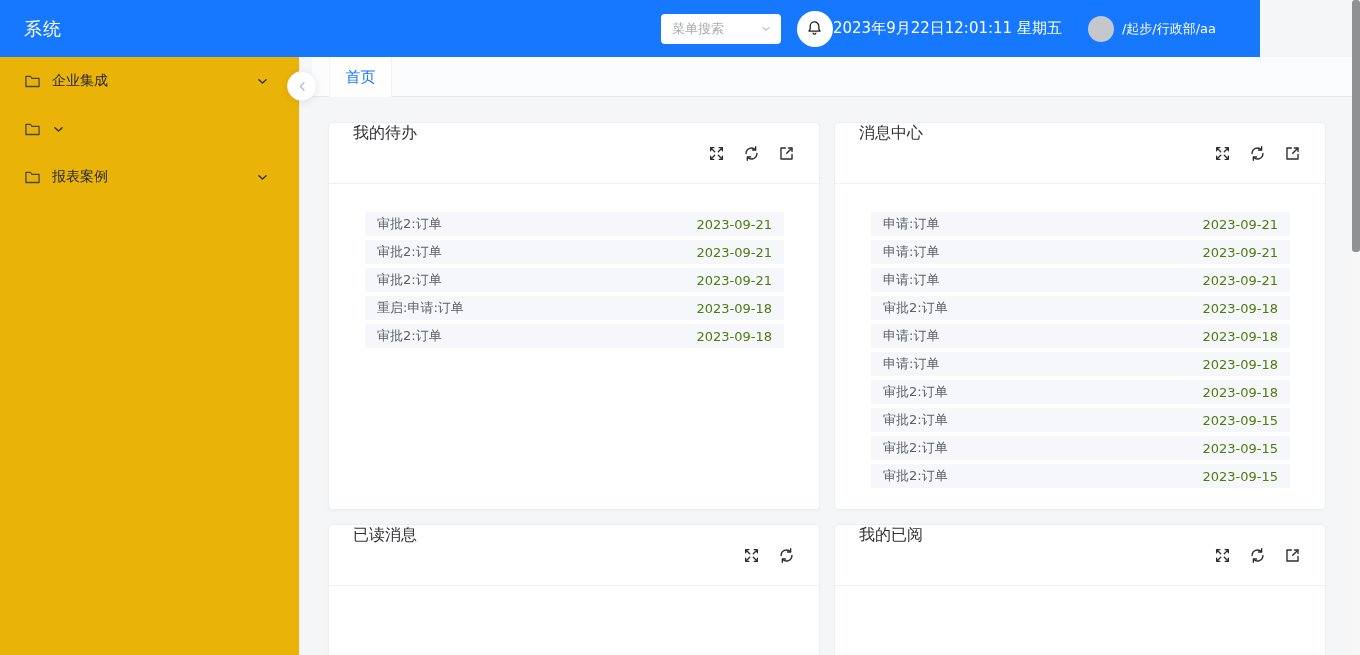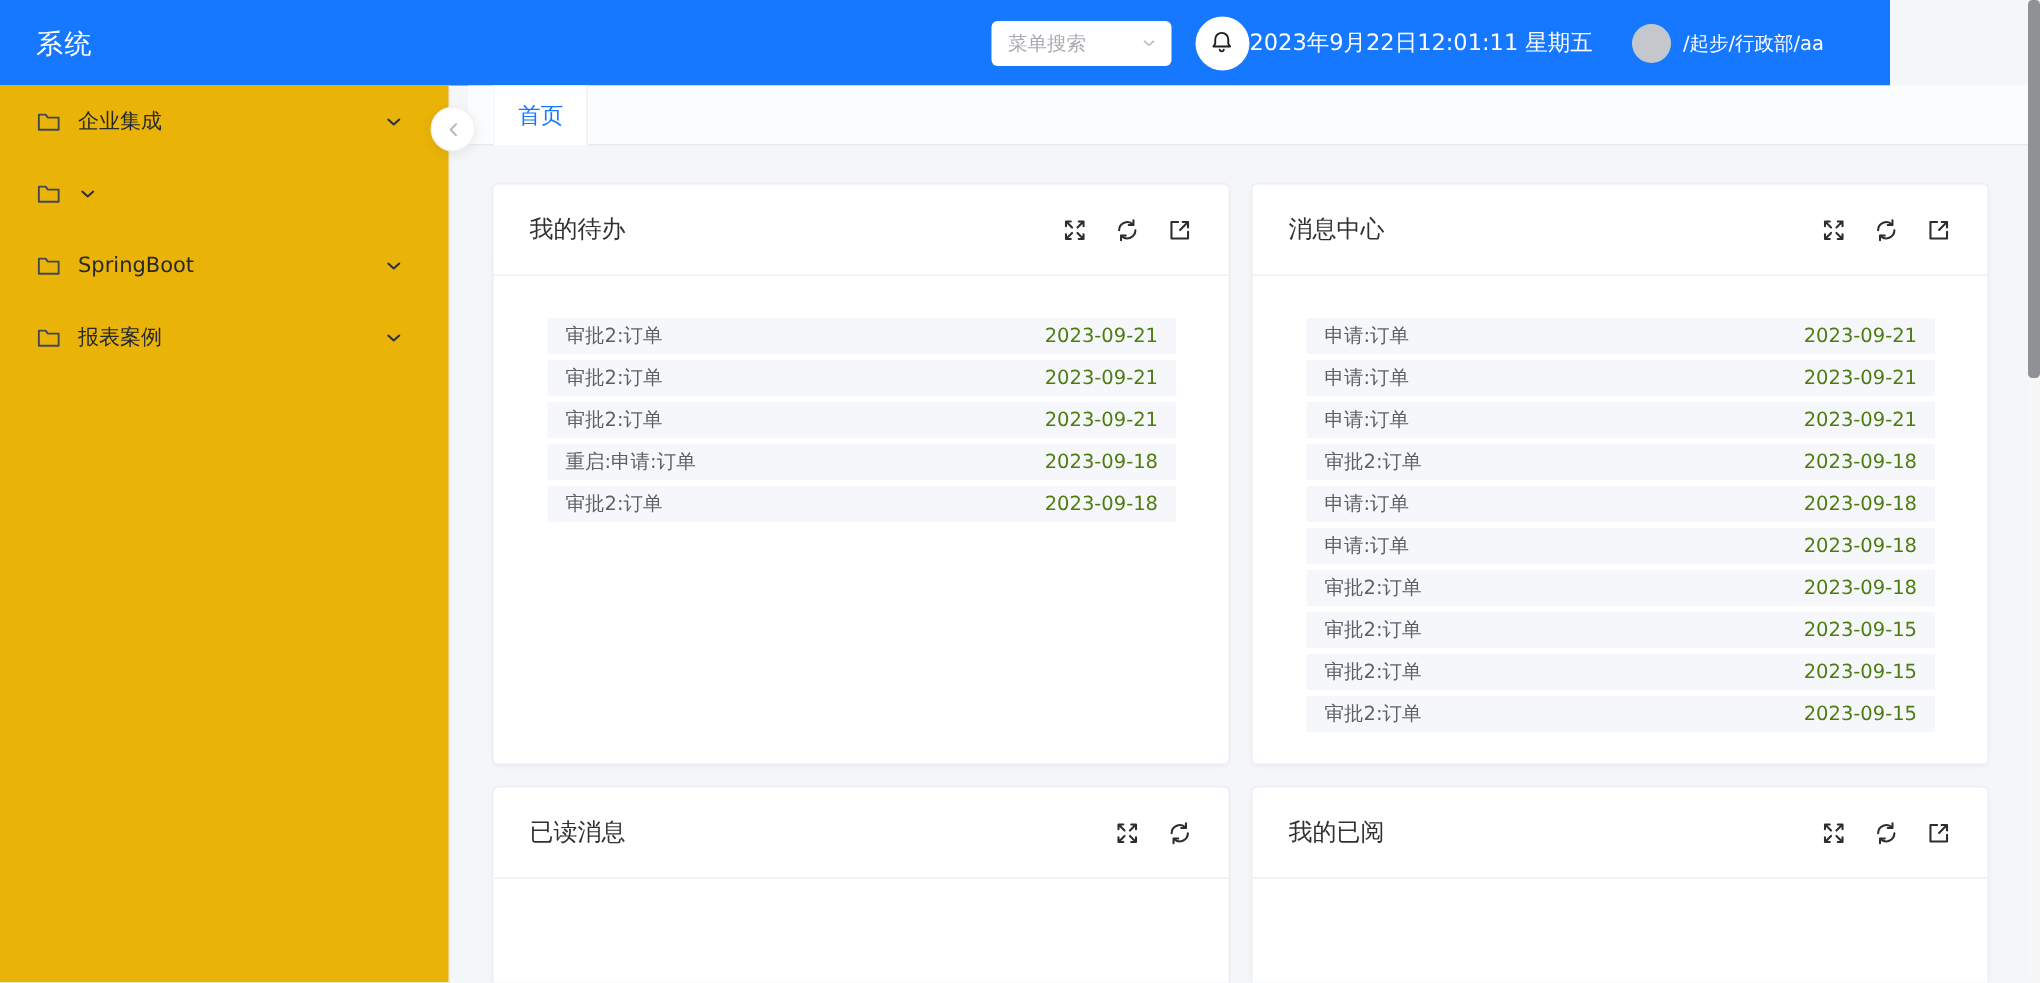--- a/index.html
+++ b/index.html
@@ -73,21 +73,21 @@
     position:absolute; left:300px; top:97px; right:8px; bottom:0;
     padding:25px 22px 0 28px; overflow:hidden;
   }
   .grid { display:grid; grid-template-columns:492px 492px; gap:14px; }
   .card {
     width:492px; height:388px; background:#fff;
     border:1px solid #ebeef5; border-radius:4px;
     box-shadow:0 1px 3px rgba(0,0,0,.03); overflow:hidden;
   }
   .card-header {
-    height:61px; display:flex; align-items:center;
+    height:61px; display:flex; 
     padding:0 24px; border-bottom:1px solid #eef0f3;
   }
   .card-title { font-size:16px; color:#303133; font-weight:400; }
   .card-actions { margin-left:auto; display:flex; gap:18px; align-items:center; }
   .icon-btn {
     width:17px; height:17px; color:#2d2d2d; background:none; border:none;
     padding:0; display:flex; cursor:pointer;
   }
   .card-body { padding:28px 35px 0 36px; }
   .lrow {
@@ -156,33 +156,20 @@
           <path d="M3.5 5.8L8 9.8l4.5-4" fill="none" stroke="currentColor" stroke-width="1.7" stroke-linecap="round" stroke-linejoin="round"></path>
         </svg>
       </span>
     </div>
     <div class="menu-item">
       <span class="mi-icon">
         <svg width="17" height="17" viewBox="0 0 16 16">
           <path d="M1.8 3.2h4.2l1.5 1.9h6.7v7.6H1.8z" fill="none" stroke="currentColor" stroke-width="1.2" stroke-linejoin="round"></path>
         </svg>
       </span>
-      <span class="mi-label">SpringBoot</span>
-      <span class="mi-chevron">
-        <svg width="13" height="13" viewBox="0 0 16 16">
-          <path d="M3.5 5.8L8 9.8l4.5-4" fill="none" stroke="currentColor" stroke-width="1.7" stroke-linecap="round" stroke-linejoin="round"></path>
-        </svg>
-      </span>
-    </div>
-    <div class="menu-item">
-      <span class="mi-icon">
-        <svg width="17" height="17" viewBox="0 0 16 16">
-          <path d="M1.8 3.2h4.2l1.5 1.9h6.7v7.6H1.8z" fill="none" stroke="currentColor" stroke-width="1.2" stroke-linejoin="round"></path>
-        </svg>
-      </span>
       <span class="mi-label">报表案例</span>
       <span class="mi-chevron">
         <svg width="13" height="13" viewBox="0 0 16 16">
           <path d="M3.5 5.8L8 9.8l4.5-4" fill="none" stroke="currentColor" stroke-width="1.7" stroke-linecap="round" stroke-linejoin="round"></path>
         </svg>
       </span>
     </div>
   </div>
 
 <button class="collapse-btn">

